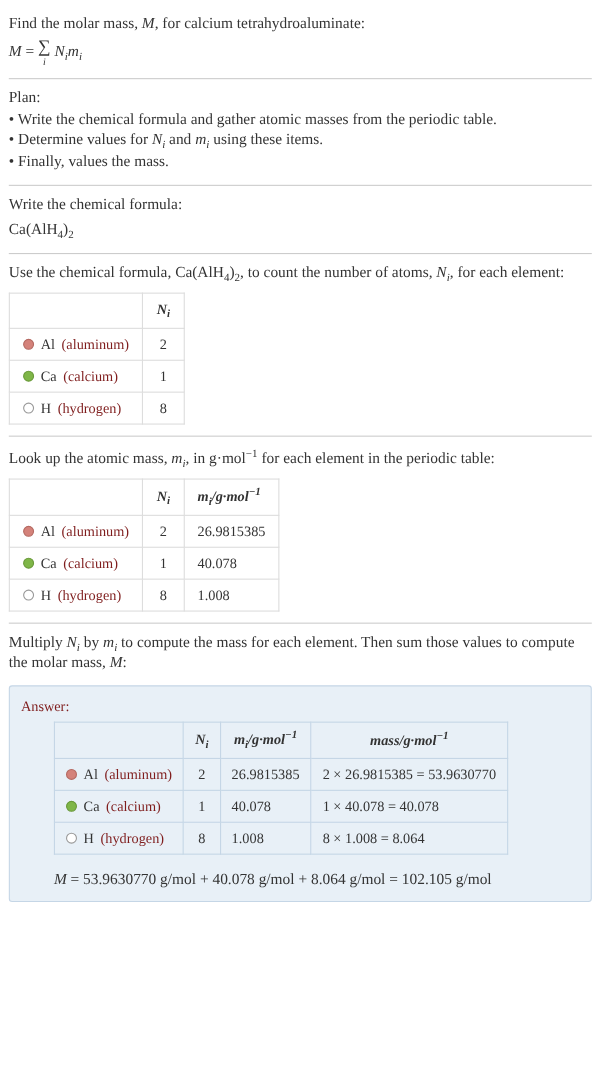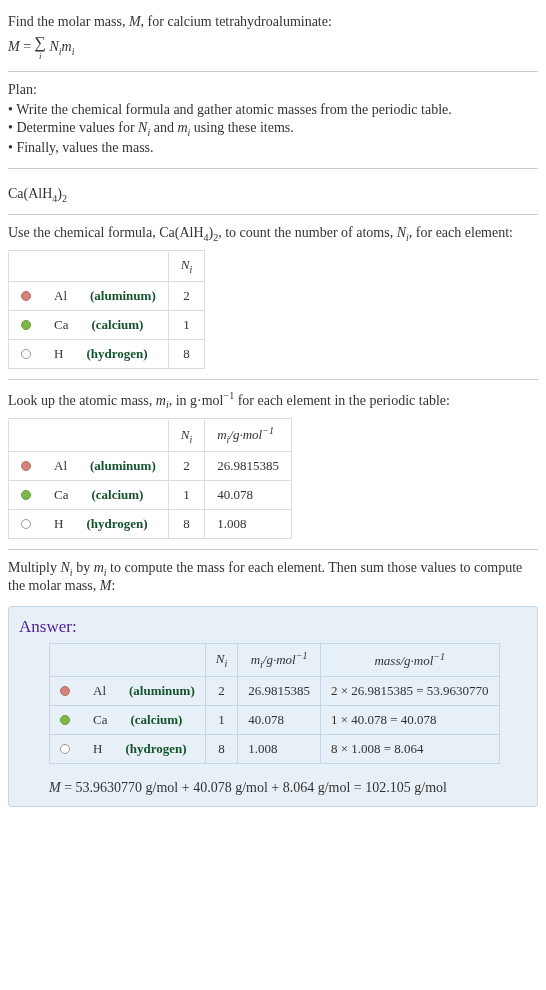--- a/index.html
+++ b/index.html
@@ -67,25 +67,26 @@
       font-size: 13px;
     }
     table td, table th {
       border: 1px solid #ddd;
       padding: 6px 12px;
       text-align: left;
       font-weight: normal;
     }
     table th {
       font-style: italic;
+      font-weight: bold;
     }
     .element-cell {
       display: flex;
       align-items: center;
-      gap: 23px;
+      gap: 6px;
     }
     .element-dot {
       width: 10px;
       height: 10px;
       border-radius: 50%;
       display: inline-block;
       flex-shrink: 0;
     }
     .dot-al {
       background: #d4827a;
@@ -93,40 +94,39 @@
     }
     .dot-ca {
       background: #7fb648;
       border: 1px solid #6a9a3a;
     }
     .dot-h {
       background: #fff;
       border: 1px solid #999;
     }
     .element-name {
-      color: #14532d;
-      font-weight: bold;
+      color: #7f1d1d;
     }
     .center {
       text-align: center;
     }
     .sup {
       font-size: 10px;
       vertical-align: super;
     }
     .answer-box {
       background: #e8f0f7;
       border: 1px solid #c5d6e6;
       border-radius: 3px;
       padding: 10px;
       margin-top: 6px;
     }
     .answer-label {
-      color: #4c1d95;
-      font-size: 17px;
+      color: #7f1d1d;
+      font-size: 13px;
       margin-bottom: 6px;
     }
     .answer-content {
       padding-left: 30px;
     }
     .answer-table {
       margin-top: 4px;
     }
     .answer-table td, .answer-table th {
       border: 1px solid #c5d6e6;
@@ -162,20 +162,21 @@
     <li>
       <span>• Determine values for </span><span class="italic-var">N</span><span class="sub">i</span><span> and </span><span class="italic-var">m</span><span class="sub">i</span><span> using these items.</span>
     </li>
     <li>• Finally, values the mass.</li>
   </ul>
 </div>
 
 <div class="divider"></div>
 
 <div class="section">
+  <div>Write the chemical formula:</div>
   <div class="chem-formula">
     <span>Ca(AlH</span><span class="chem-sub">4</span><span>)</span><span class="chem-sub">2</span>
   </div>
 </div>
 
 <div class="divider"></div>
 
 <div class="section">
   <div>
     <span>Use the chemical formula, Ca(AlH</span><span class="chem-sub">4</span><span>)</span><span class="chem-sub">2</span><span>, to count the number of atoms, </span><span class="italic-var">N</span><span class="sub">i</span><span>, for each element:</span>

